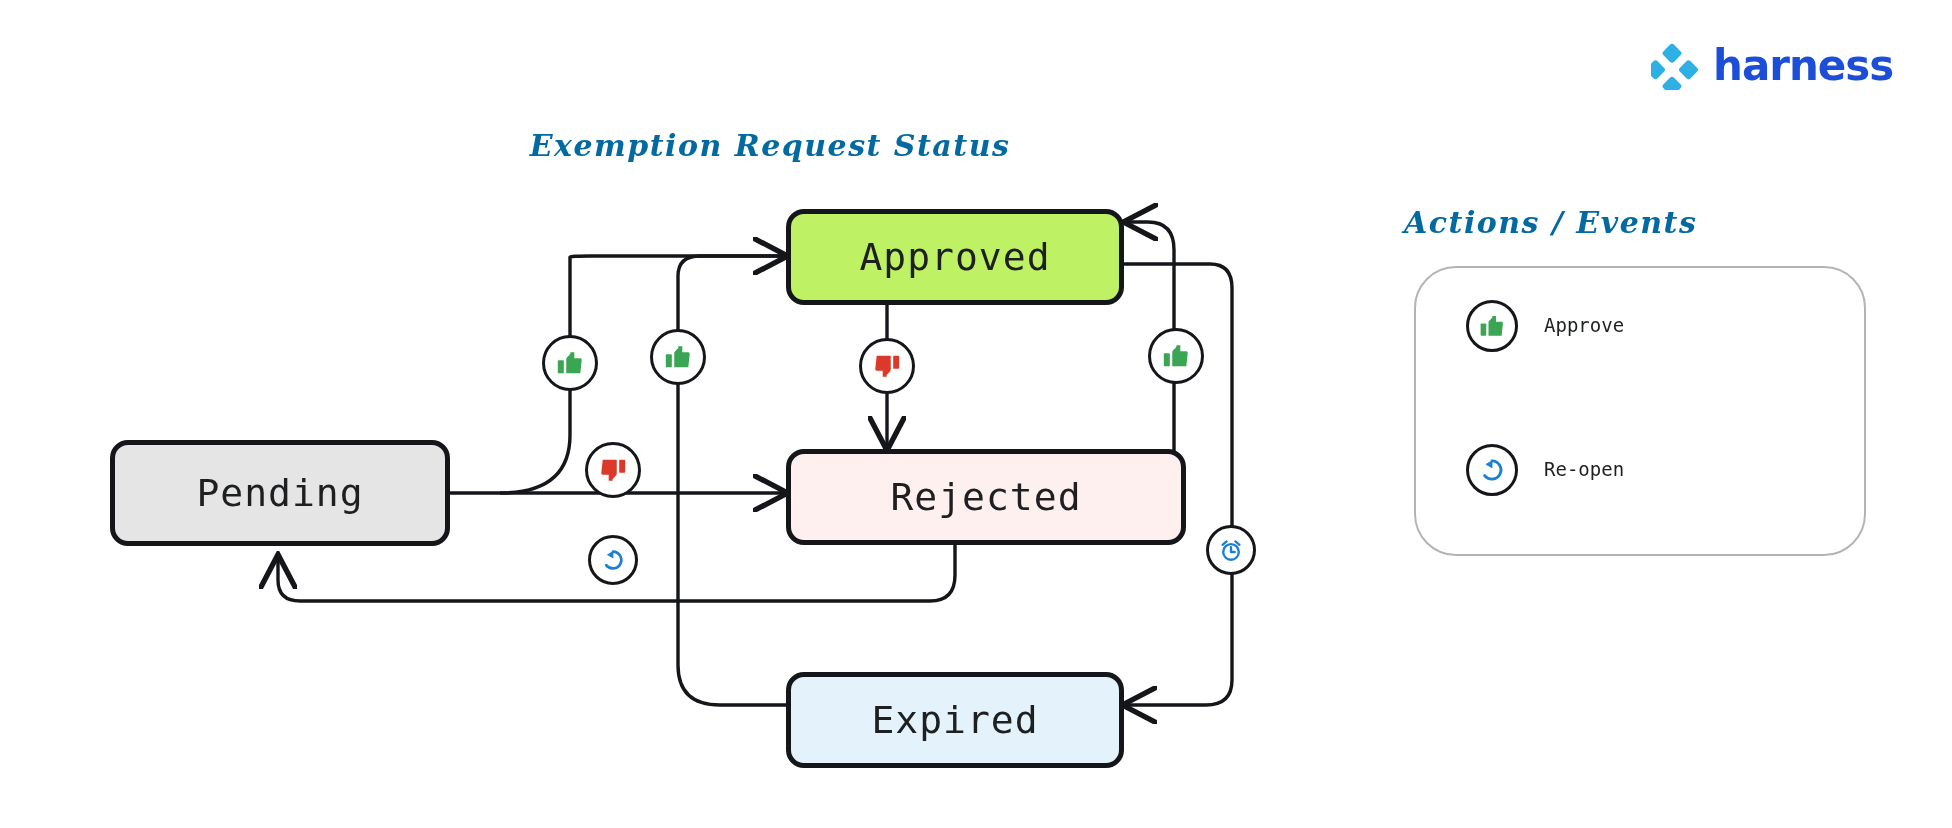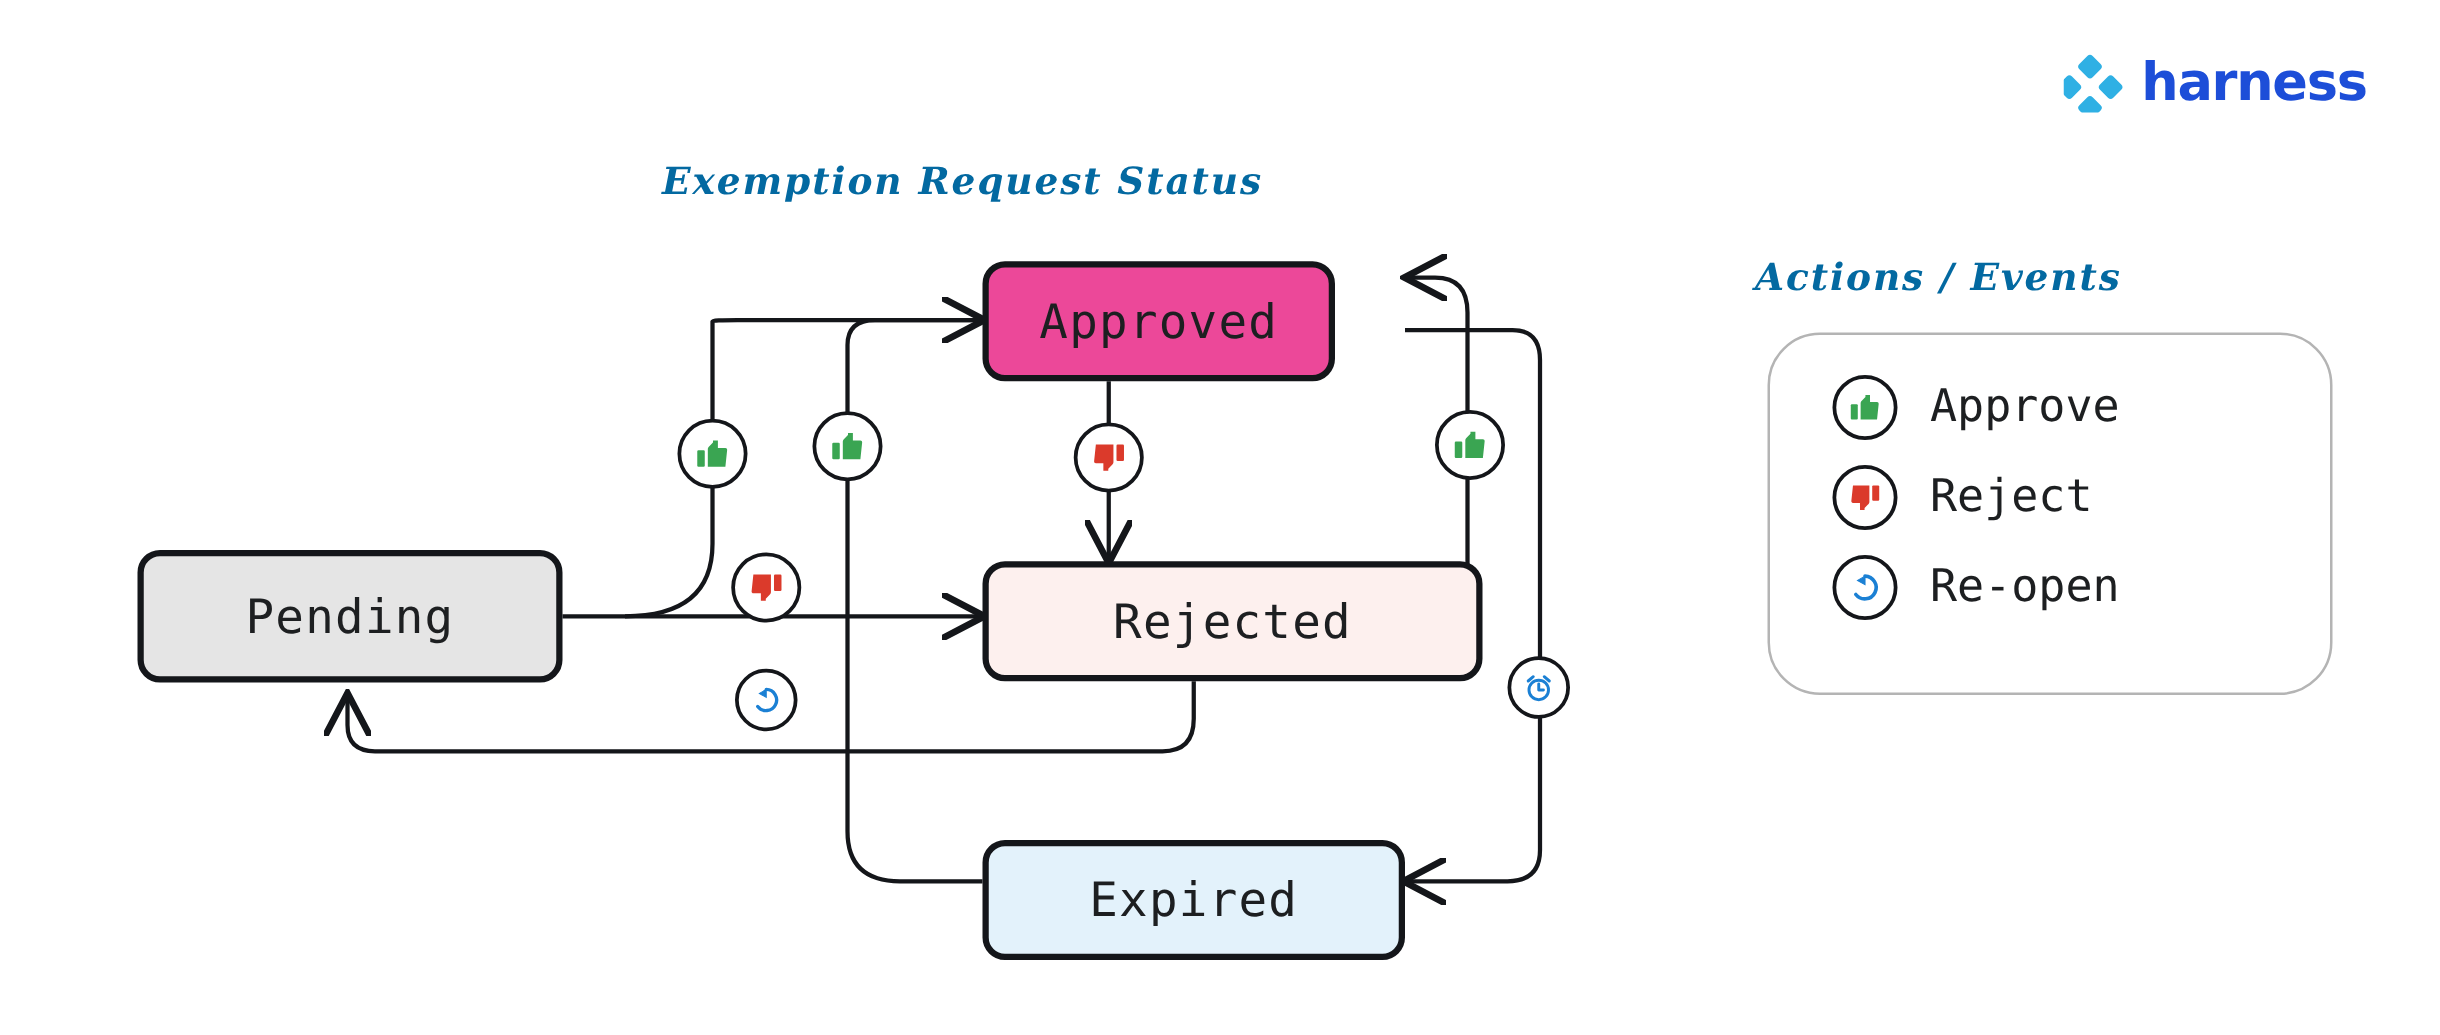--- a/index.html
+++ b/index.html
@@ -35,21 +35,21 @@
 
   
   .node{
     position:absolute;box-sizing:border-box;
     border:5px solid #14161a;border-radius:18px;
     display:flex;align-items:center;justify-content:center;
     font-size:38px;letter-spacing:1px;color:#1d1f21;
     font-family:"DejaVu Sans Mono","Liberation Mono",monospace;
   }
   #node-pending {left:110px;top:440px;width:340px;height:106px;background:#e5e5e5;}
-  #node-approved{left:786px;top:209px;width:282px;height:96px;background:#ec4899;}
+  #node-approved{left:786px;top:209px;width:338px;height:96px;background:#bef264;}
   #node-rejected{left:786px;top:449px;width:400px;height:96px;background:#fdf0ee;}
   #node-expired {left:786px;top:672px;width:338px;height:96px;background:#e3f2fb;}
 
   
   .badge{
     position:absolute;width:56px;height:56px;border-radius:50%;
     background:#ffffff;border:3px solid #14161a;
     display:flex;align-items:center;justify-content:center;
     box-sizing:border-box;
   }
@@ -75,21 +75,21 @@
     position:absolute;display:flex;align-items:center;gap:26px;left:50px;
   }
   .legend-row .lbadge{
     width:52px;height:52px;border-radius:50%;background:#fff;
     border:3px solid #14161a;display:flex;align-items:center;justify-content:center;
     box-sizing:border-box;flex:0 0 auto;
   }
   .legend-row .lbadge svg{width:28px;height:28px;display:block;}
   .legend-row .ltext{
     font-family:"DejaVu Sans Mono","Liberation Mono",monospace;
-    font-size:36px;line-height:1.22;color:#1d1f21;white-space:pre-line;
+    font-size:19px;line-height:1.22;color:#1d1f21;white-space:pre-line;
   }
   #legend-row-0{top:32px;}
   #legend-row-1{top:104px;}
   #legend-row-2{top:176px;}
   #legend-row-3{top:242px;}
   #legend-row-3 .lbadge{width:44px;height:44px;}
   #legend-row-3 .lbadge svg{width:24px;height:24px;}
   #legend-row-3 .ltext{font-size:24px;}
 </style>
 </head>
@@ -215,28 +215,20 @@
 
     <div class="legend-row" id="legend-row-0">
       <span class="lbadge">
         <svg viewBox="0 0 32 32" fill="#3aa552">
             <use href="#ic-thumbup"></use>
           </svg>
       </span>
       <span class="ltext">Approve</span>
     </div>
 
-    <div class="legend-row" id="legend-row-1">
-      <span class="lbadge">
-        <svg viewBox="0 0 32 32" fill="#db3a2b">
-            <use href="#ic-thumbdown"></use>
-          </svg>
-      </span>
-      <span class="ltext">Reject</span>
-    </div>
 
     <div class="legend-row" id="legend-row-2">
       <span class="lbadge">
         <svg viewBox="0 0 32 32" fill="#1b80d4" stroke="#1b80d4">
             <use href="#ic-reopen"></use>
           </svg>
       </span>
       <span class="ltext">Re-open</span>
     </div>
 

